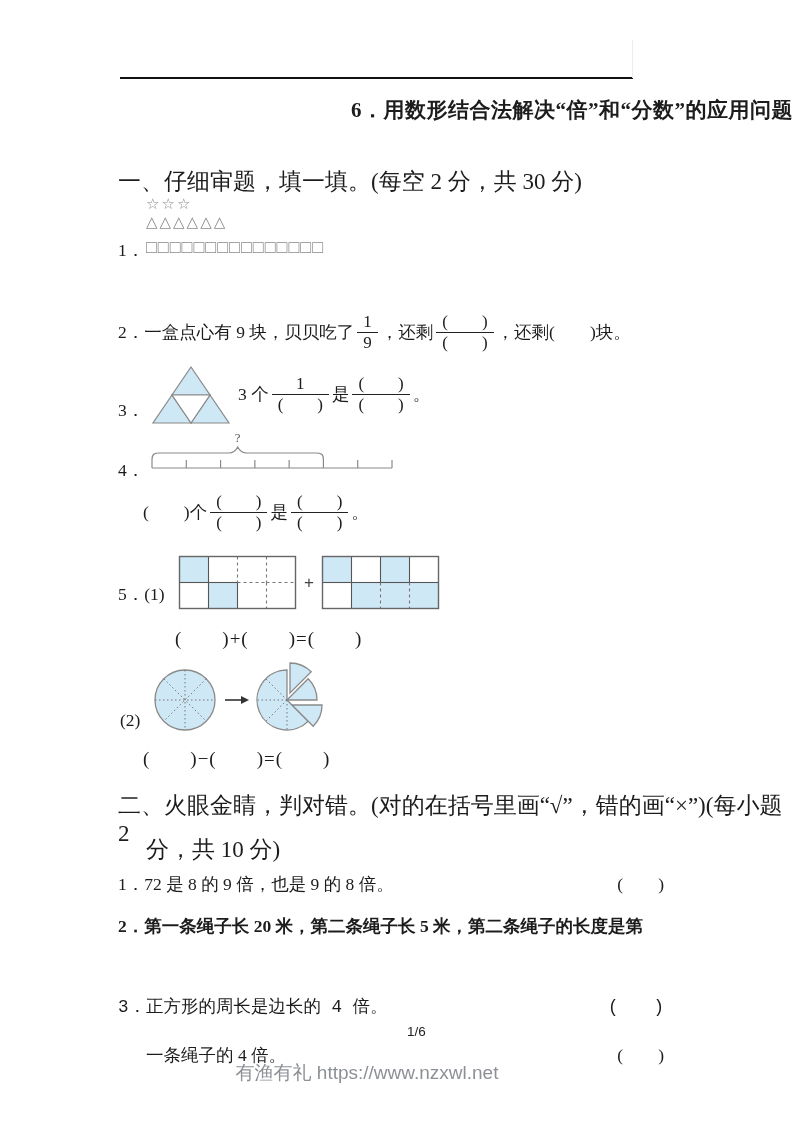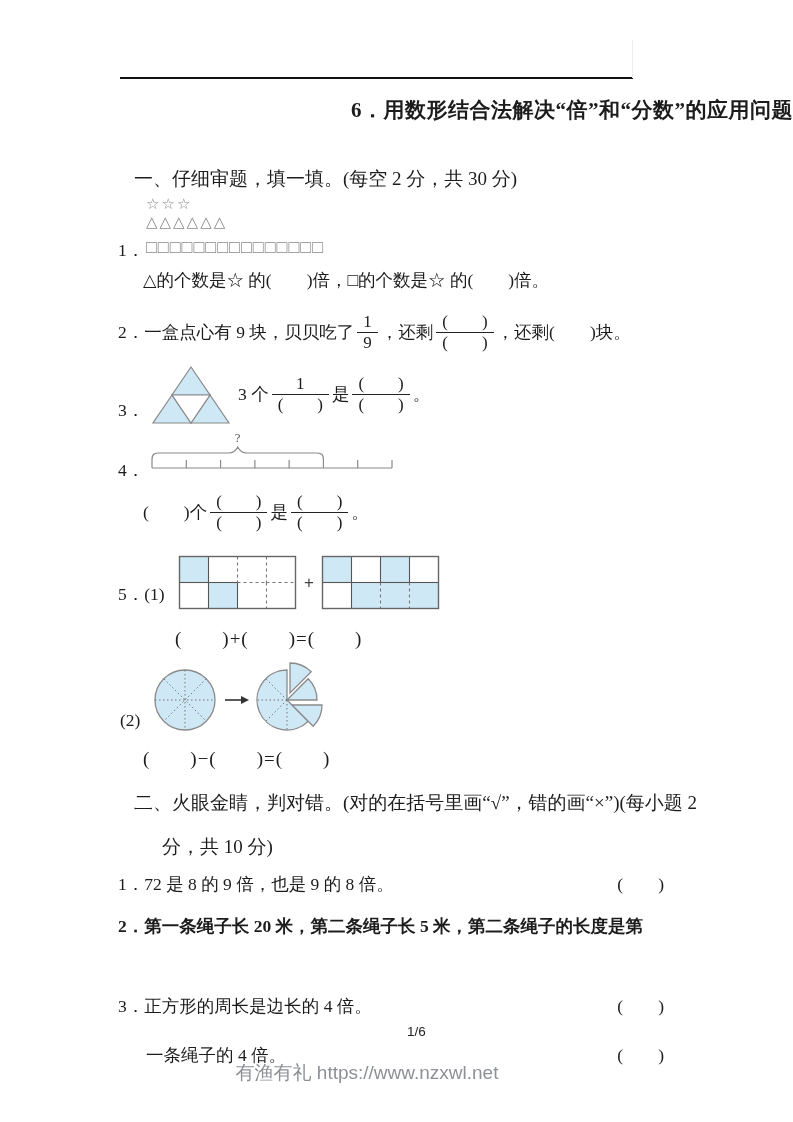--- a/index.html
+++ b/index.html
@@ -5,21 +5,21 @@
   html,body{margin:0;padding:0;background:#ffffff;}
   .page{
     position:relative;width:793px;height:1122px;background:#ffffff;
     font-family:"Liberation Serif","DejaVu Serif",serif;color:#1c1c1c;overflow:hidden;
   }
   .abs{position:absolute;}
   .rule{position:absolute;left:120px;top:77px;width:513px;height:2px;background:#111;}
   .faint-v{position:absolute;left:632px;top:40px;width:1px;height:38px;background:#ededed;}
   .title{position:absolute;left:0;top:96px;width:793px;text-align:right;
     font-size:21px;font-weight:700;letter-spacing:.5px;}
-  .sec-head{font-size:19px;margin-left:16px;}
+  .sec-head{font-size:23px;}
   .gray-glyphs{color:#8a8a8a;letter-spacing:2px;font-size:15px;line-height:1.1;}
   .squares{color:#8a8a8a;font-size:18px;letter-spacing:1px;line-height:1;}
   .qnum{font-size:17.5px;}
   .qtext{font-size:17.5px;white-space:pre;}
   .q-row{display:flex;align-items:center;white-space:pre;font-size:17.5px;}
   .frac{display:inline-flex;flex-direction:column;align-items:center;
     vertical-align:middle;margin:0 3px;line-height:1.15;font-size:17px;}
   .frac .num{padding:0 6px;}
   .frac .den{padding:0 6px;border-top:1.5px solid #222;}
   .eq{font-size:19px;letter-spacing:1px;white-space:pre;}
@@ -42,21 +42,20 @@
 
   <div class="title">6．用数形结合法解决“倍”和“分数”的应用问题</div>
 
   <div class="abs sec-head" style="left:118px;top:166px;">一、仔细审题，填一填。(每空 2 分，共 30 分)</div>
 
   <div class="abs gray-glyphs" style="left:146px;top:196px;">☆☆☆</div>
   <div class="abs gray-glyphs" style="left:146px;top:214px;">△△△△△△</div>
 
   <div class="abs qnum" style="left:118px;top:238px;">1．</div>
   <div class="abs squares" style="left:146px;top:238px;">□□□□□□□□□□□□□□□</div>
-  <div class="abs qtext" style="left:143px;top:268px;">△的个数是☆ 的(　　)倍，□的个数是☆ 的(　　)倍。</div>
 
   <div class="abs q-row" style="left:118px;top:312px;">
     <span>2．</span><span>一盒点心有 9 块，贝贝吃了</span>
     <span class="frac">
       <span class="num">1</span>
       <span class="den">9</span>
     </span>
     <span>，还剩</span>
     <span class="frac">
       <span class="num">(　　)</span>
@@ -204,20 +203,20 @@
   </div>
 
   <div class="judge-row" style="top:914px;font-weight:bold;">
     <span><span>2．</span><span>第一条绳子长 20 米，第二条绳子长 5 米，第二条绳子的长度是第</span></span>
   </div>
   <div class="judge-row" style="top:999px;left:146px;width:518px;margin-top:44px;">
     <span>一条绳子的 4 倍。</span>
     <span>(　　)</span>
   </div>
 
-  <div class="judge-row" style="top:994px;">
+  <div class="judge-row" style="top:994px;font-family:Liberation Mono, monospace;">
     <span><span>3．</span><span>正方形的周长是边长的 4 倍。</span></span>
     <span>(　　)</span>
   </div>
 
   <div class="pagenum">1/6</div>
   <div class="footer">有渔有礼 https://www.nzxwl.net</div>
 </div>
 
 </body></html>

